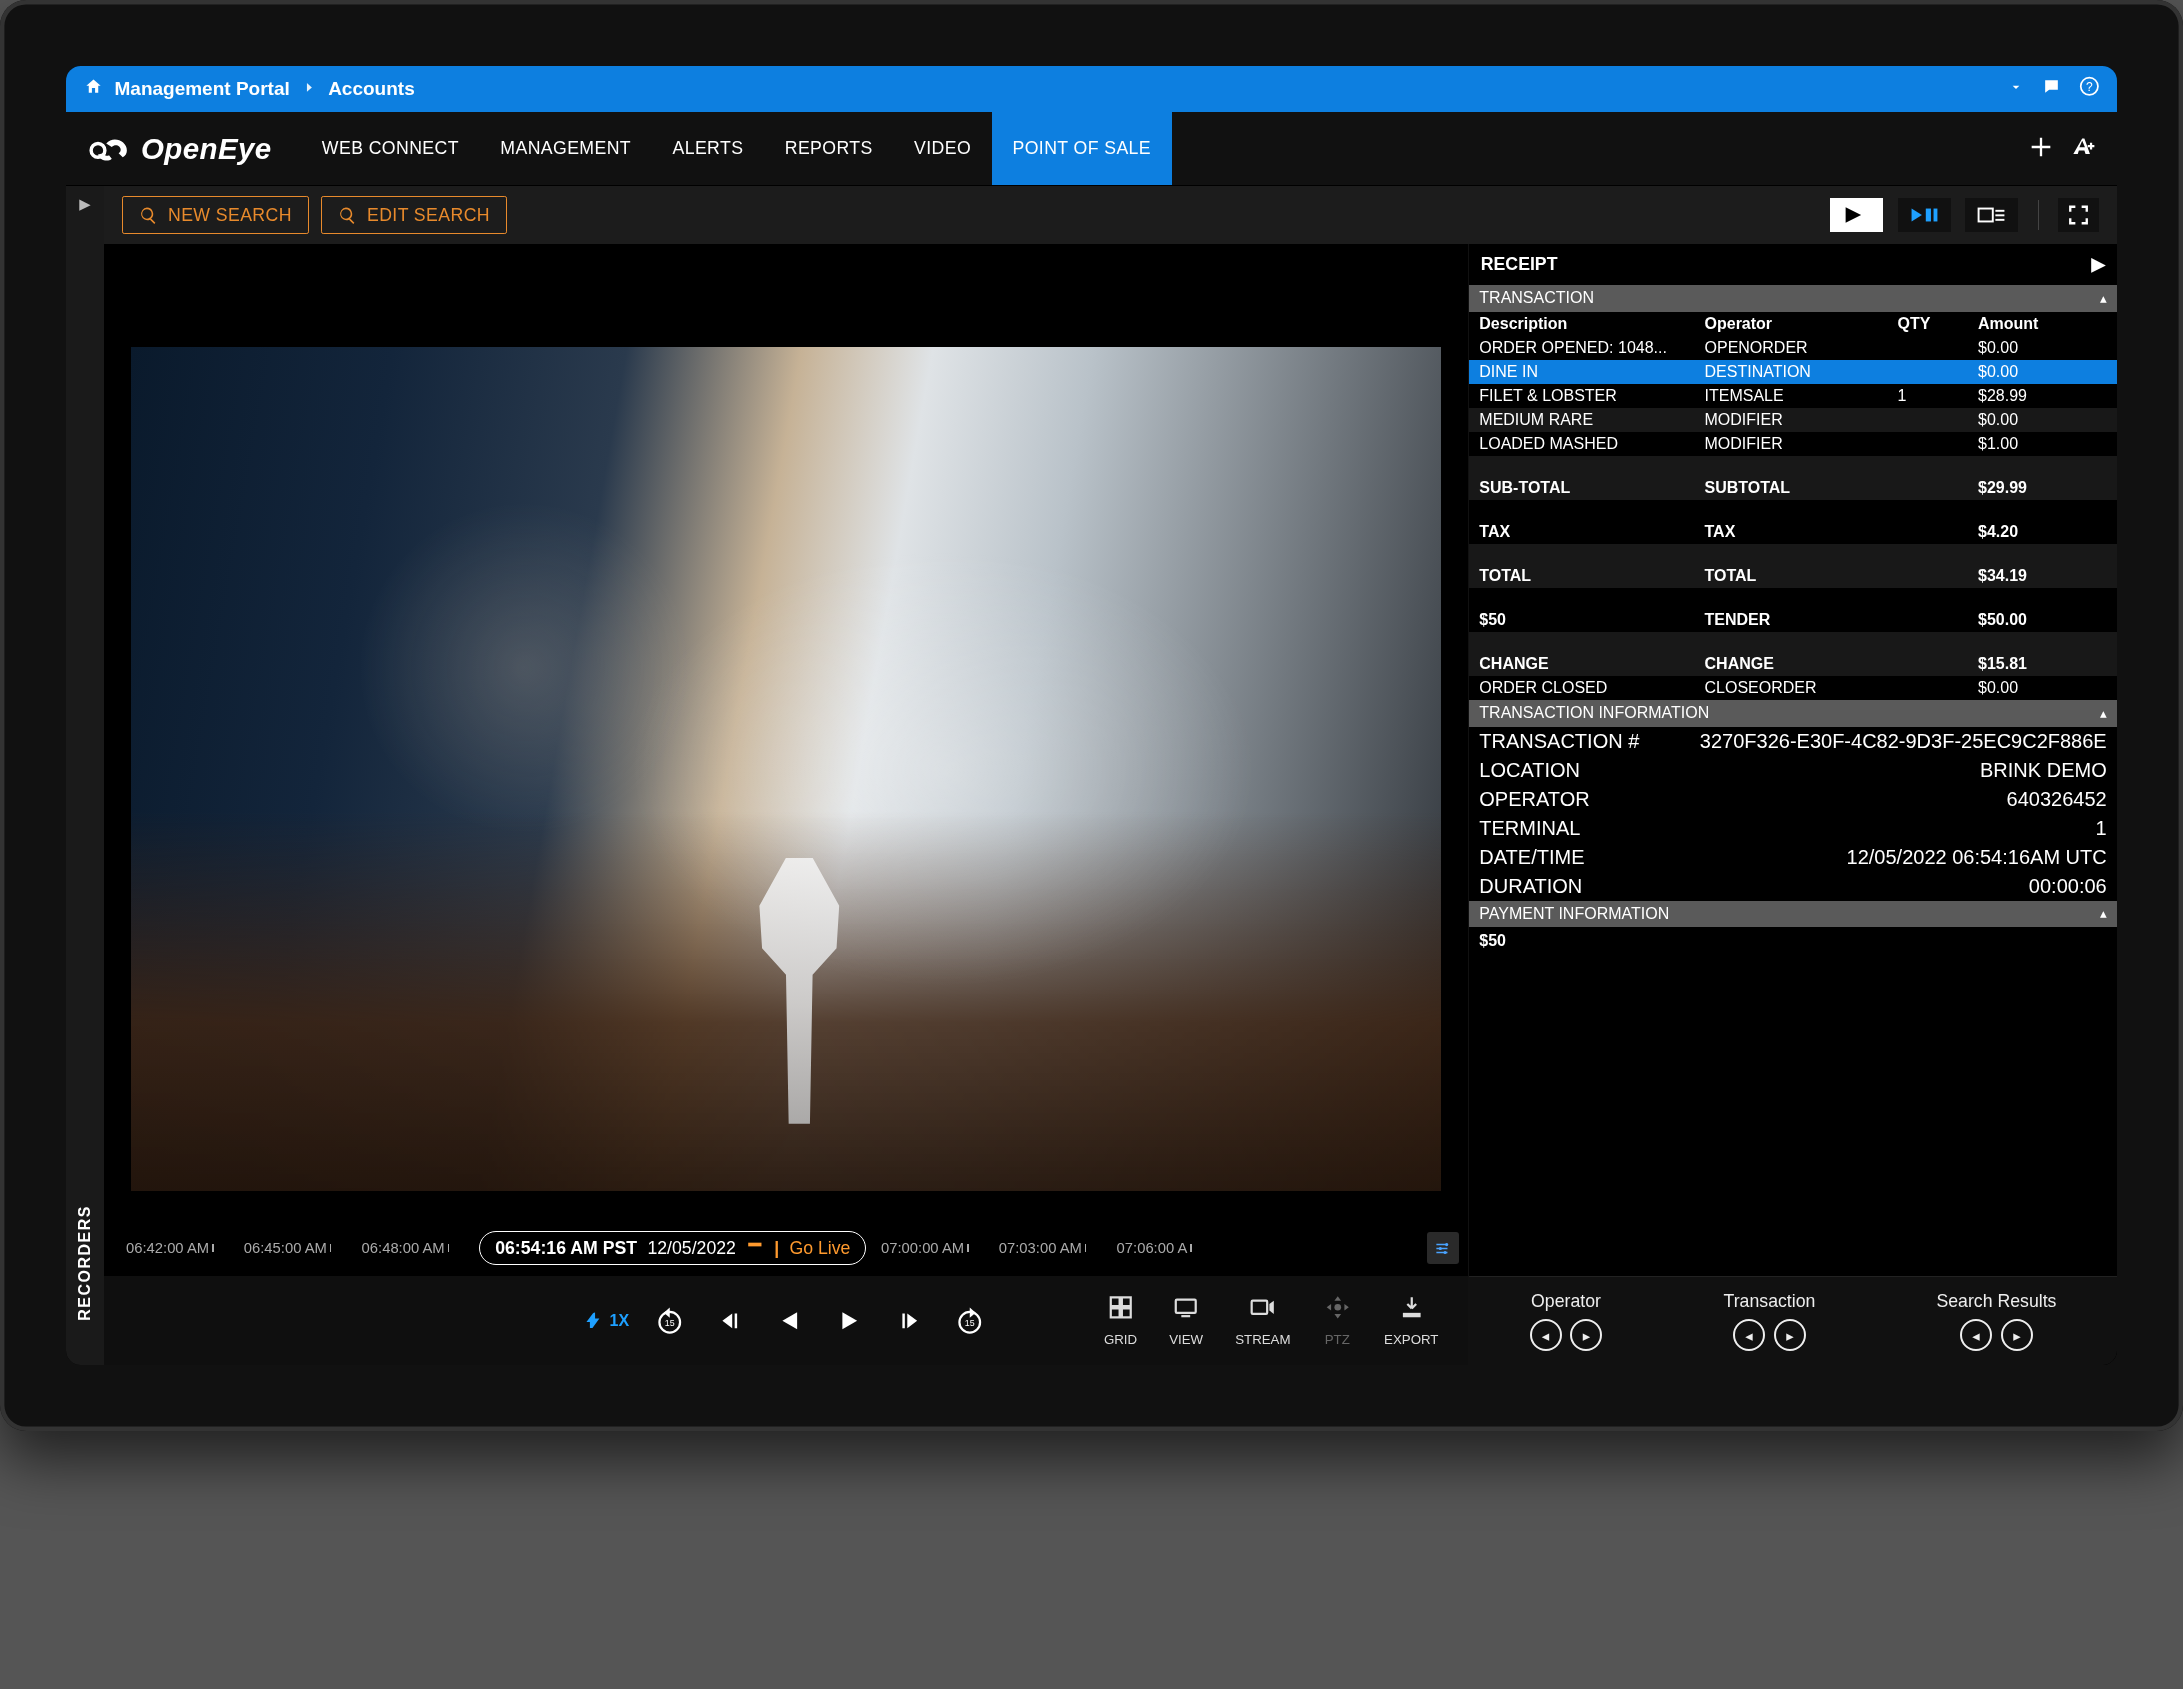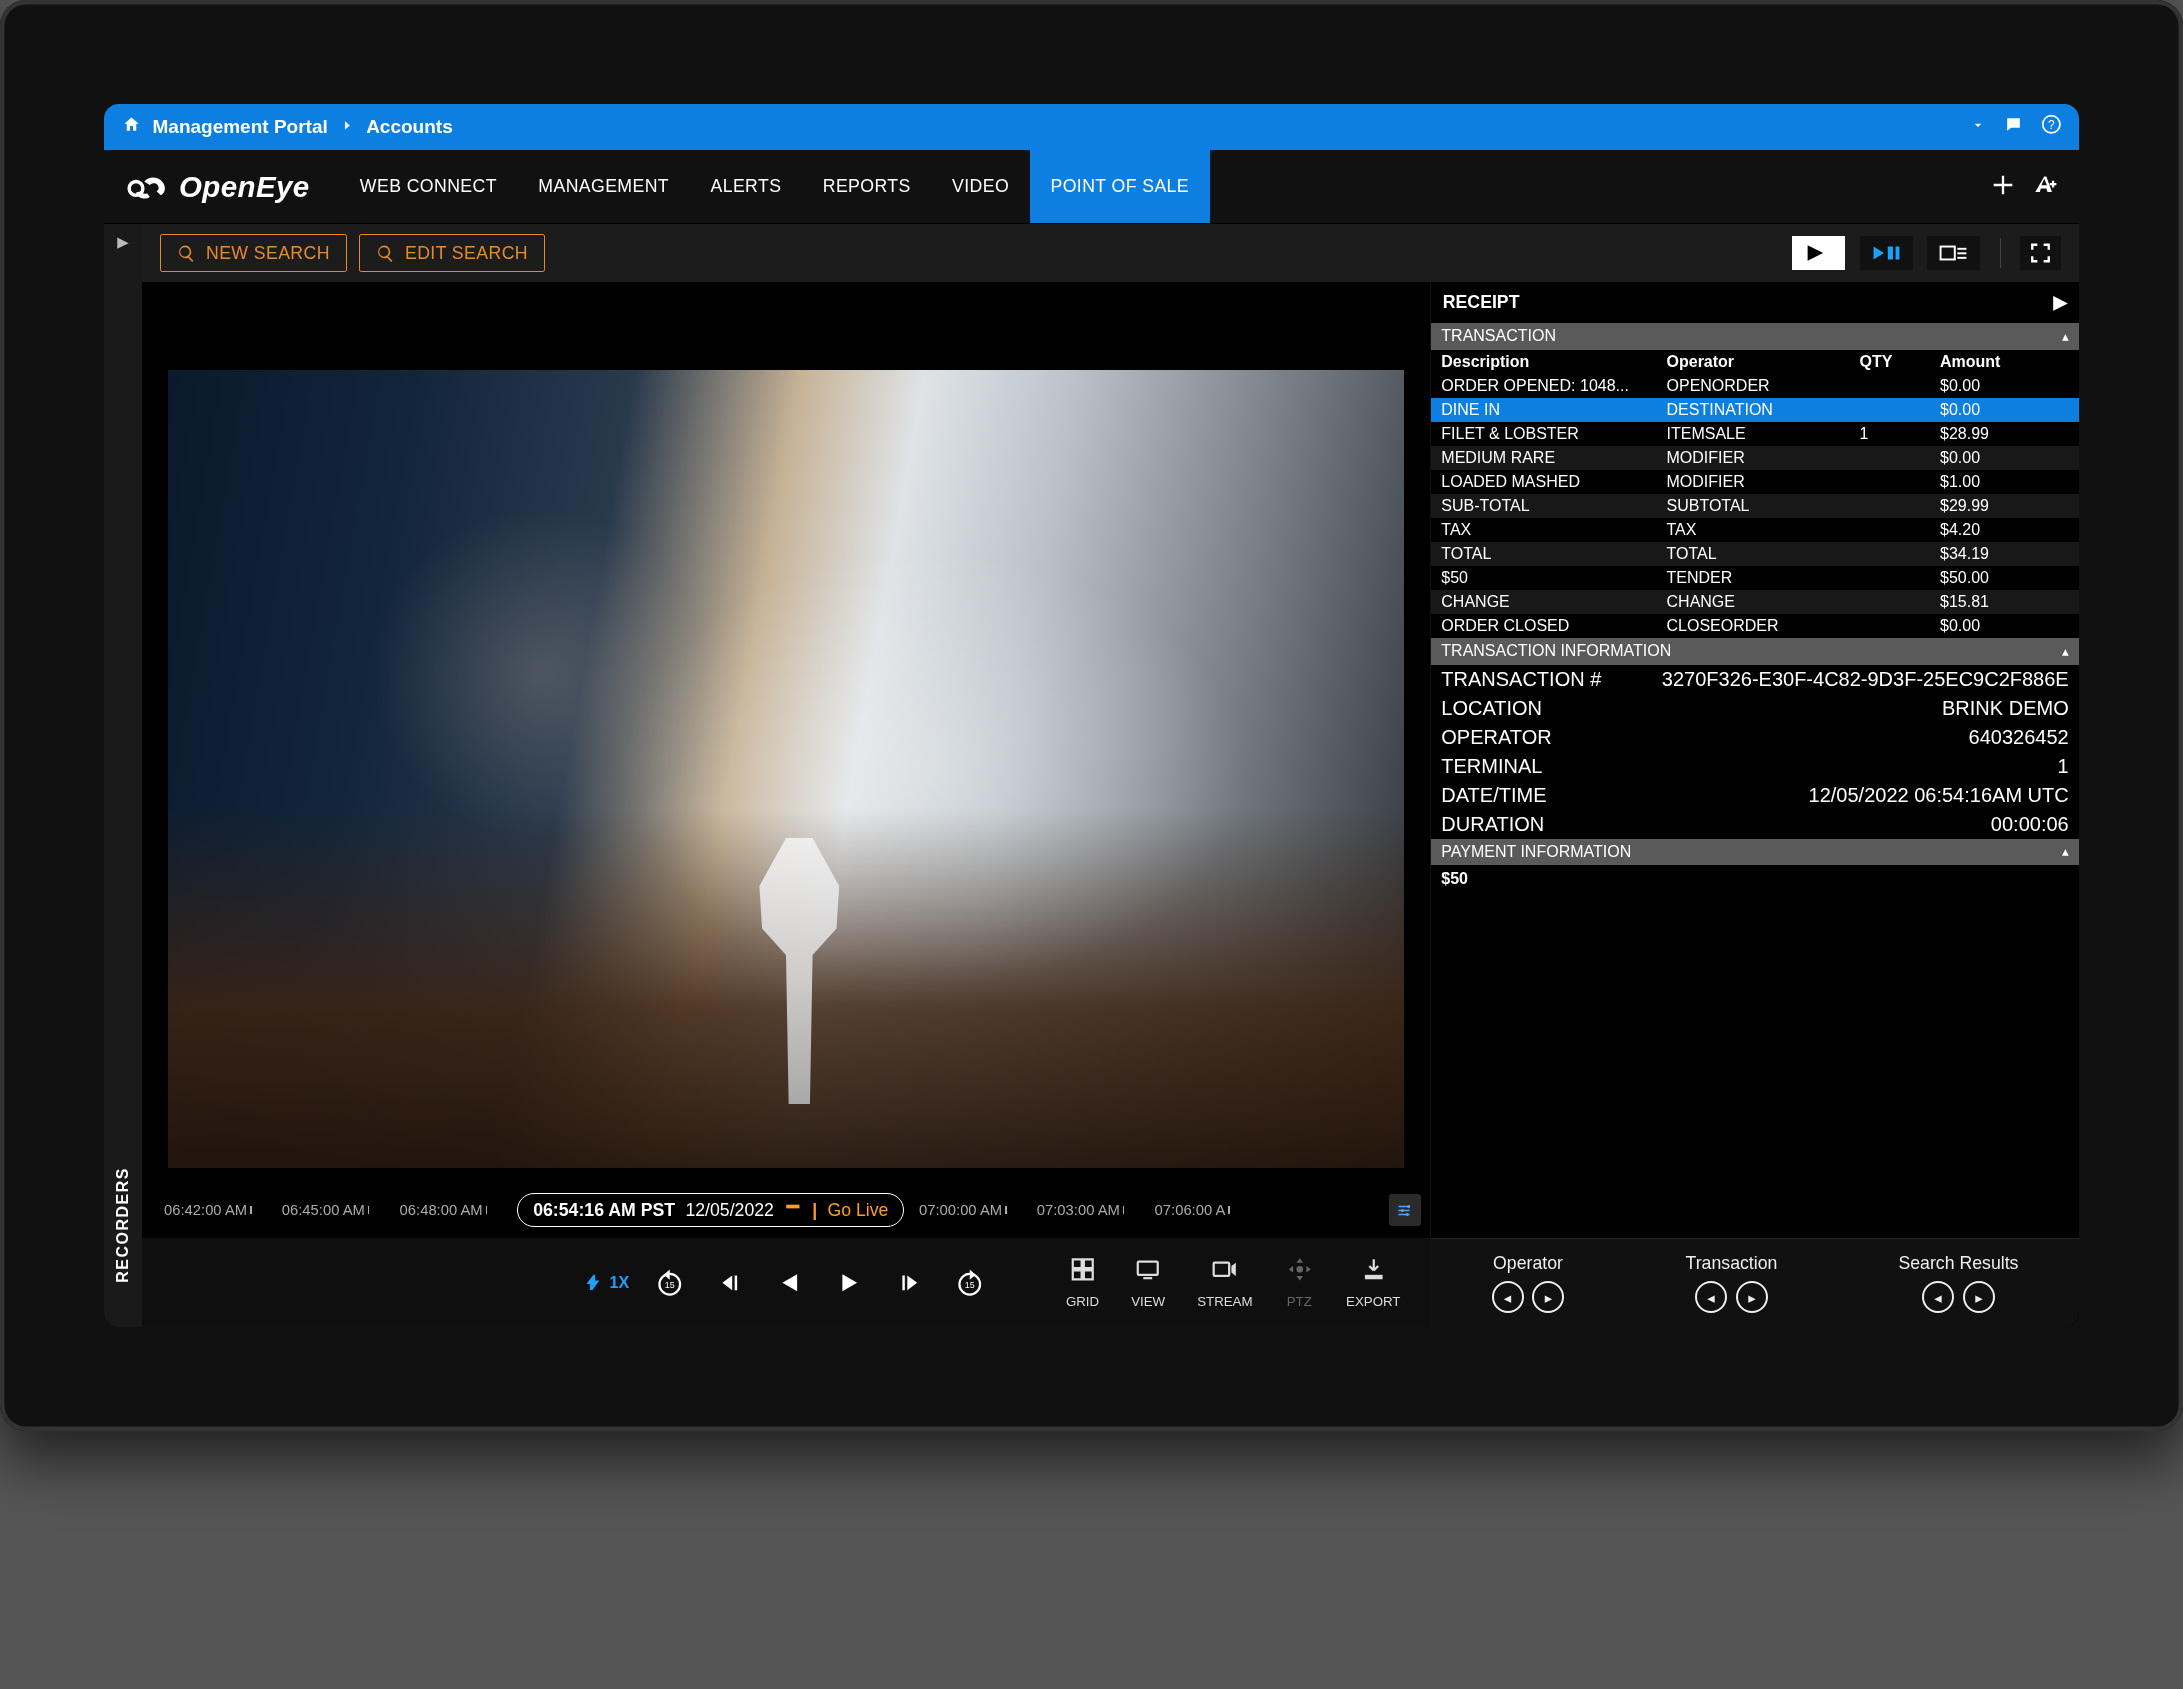--- a/index.html
+++ b/index.html
@@ -2,21 +2,21 @@
 <html style="font-size:11.8px"><head>
 <meta charset="utf-8">
 <style>
   * { box-sizing: border-box; margin: 0; padding: 0; }
   html, body { width: 100%; height: 100%; background: #555; font-family: Arial, Helvetica, sans-serif; }
   
   .tablet-frame {
     width: 2183px; height: 1431px;
     background: #111;
     border-radius: 26px;
-    padding: 104px;
+    padding: 66px;
     position: relative;
     box-shadow: inset 0 0 0 4.4px #333, 0 29.5px 59px rgba(0,0,0,0.6);
   }
   .screen {
     width: 100%; height: 100%;
     background: #000;
     border-radius: 14.8px;
     overflow: hidden;
     display: flex;
     flex-direction: column;
@@ -225,21 +225,21 @@
     padding: 3px 10.3px;
     font-size: 16px;
     align-items: center;
   }
   .recv-table-head { background: #000; font-weight: 700; }
   .recv-row { background: #000; }
   .recv-row.alt { background: #181818; }
   .recv-row.hl { background: #0d7fe0; }
   .recv-row .amt, .recv-table-head .amt { text-align: left; }
   .recv-row .qty, .recv-table-head .qty { text-align: left; }
-  .recv-row b { font-weight: 400; }
+  .recv-row b { font-weight: 700; margin-top: 20px; }
 
   .kv-row {
     display: flex; justify-content: space-between;
     padding: 3px 10.3px; font-size: 20px;
   }
   .payment-body { padding: 4.4px 10.3px; font-size: 16px; font-weight:700;}
   .receipt-body { flex: 1; overflow: hidden; }
 
   
   .bottom-nav {

